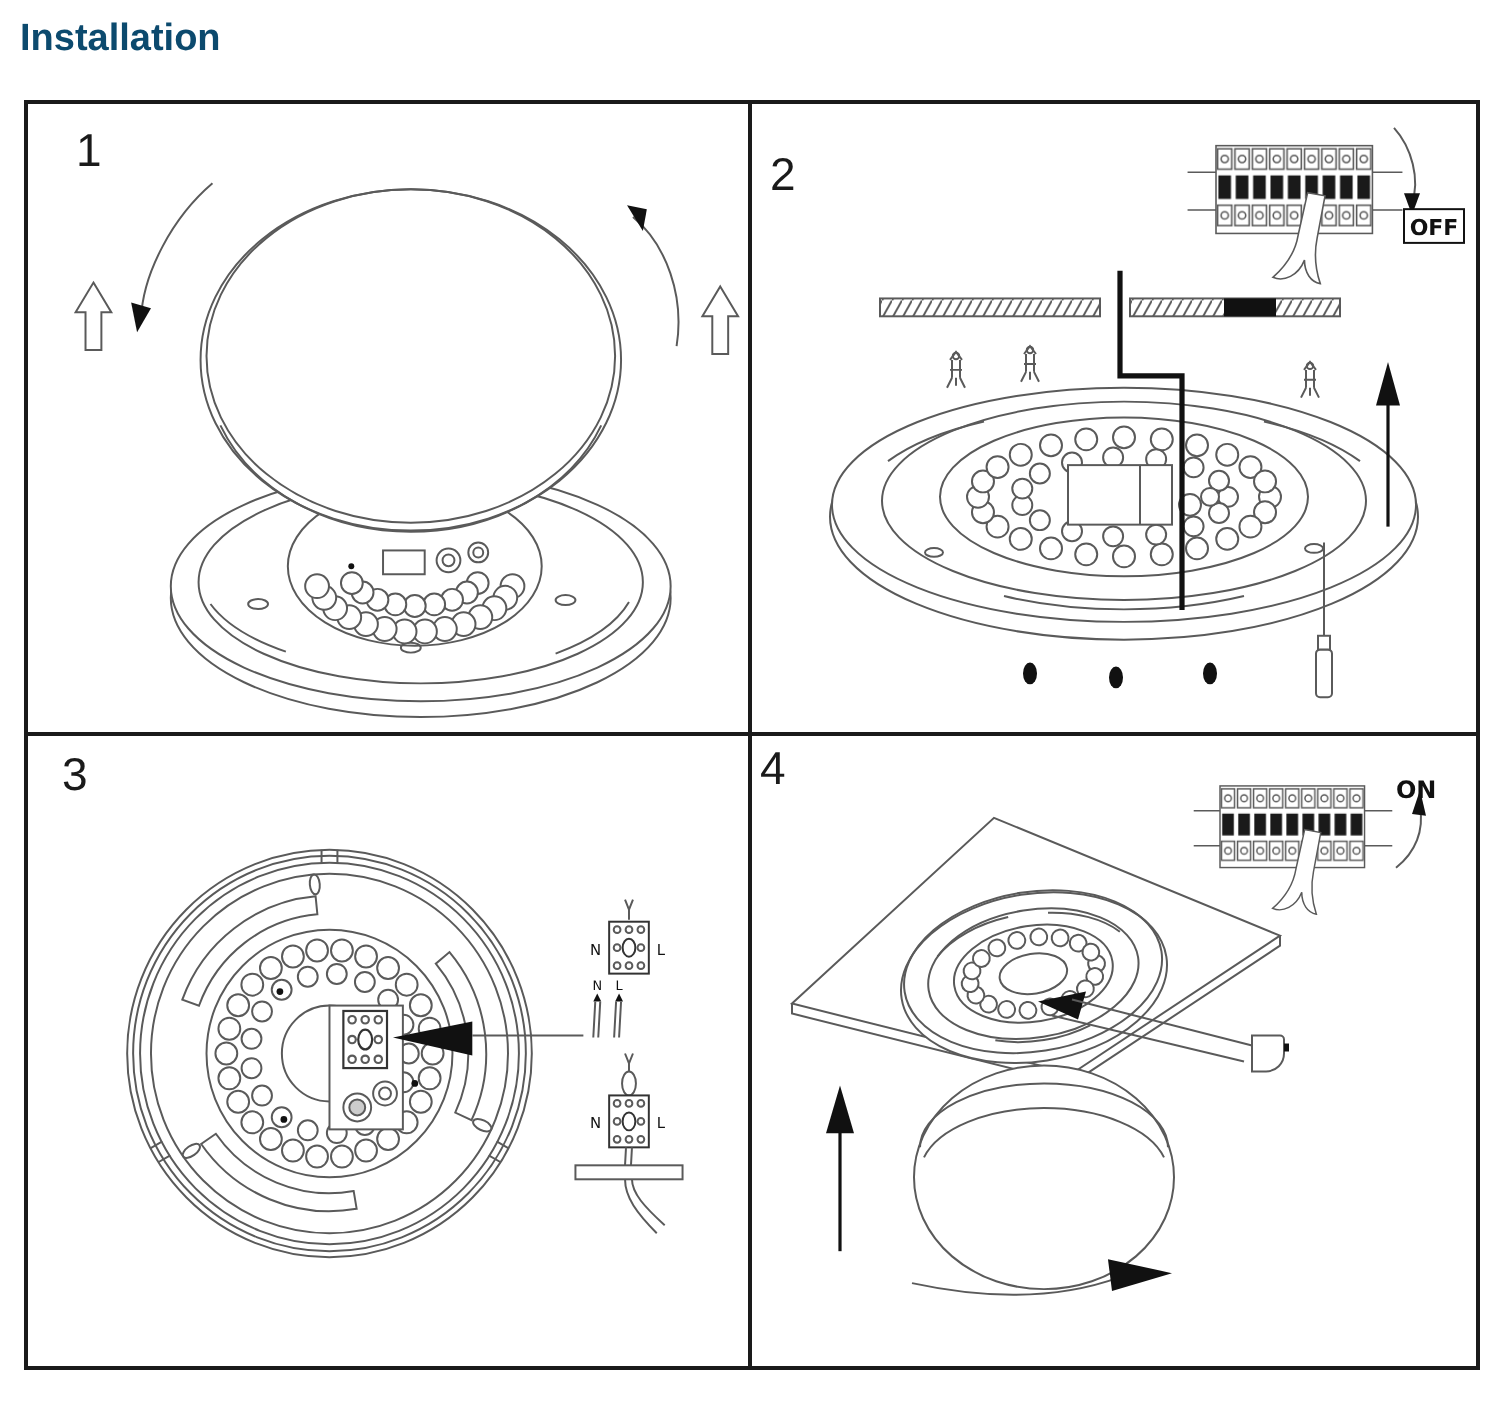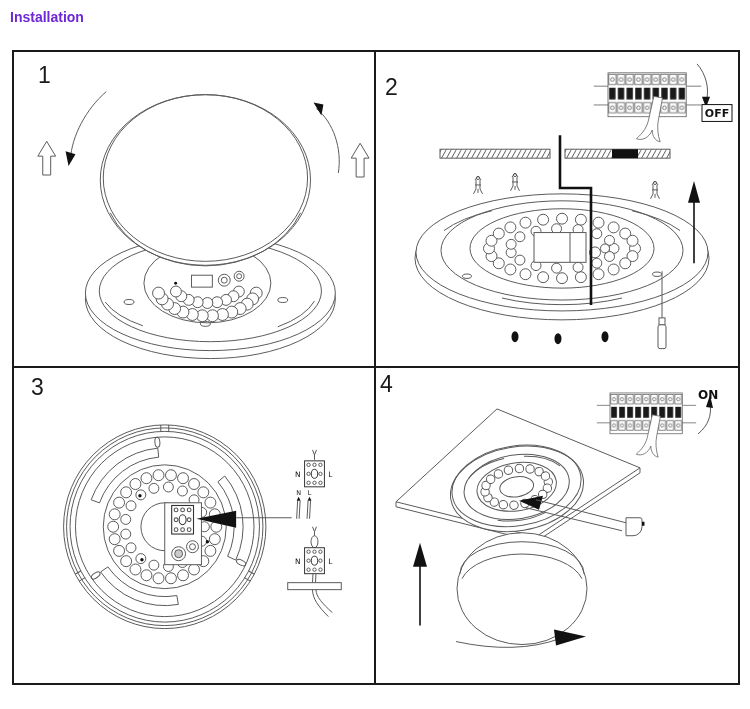--- a/index.html
+++ b/index.html
@@ -1,18 +1,18 @@
 <!DOCTYPE html>
 <html><head>
 <meta charset="utf-8">
 <style>
   html,body{margin:0;padding:0}
   body{width:750px;height:709px;background:#fff;position:relative;
        font-family:"Liberation Sans",sans-serif;overflow:hidden}
-  .title{position:absolute;left:10px;top:9px;font-size:14px;font-weight:bold;color:#6d28d9}
+  .title{position:absolute;left:10px;top:9px;font-size:19px;font-weight:bold;color:#0c4a6e}
   .grid{position:absolute;left:12px;top:50px;width:724px;height:631px;
         border:2px solid #1a1a1a;display:grid;
         grid-template-columns:1fr 1fr;grid-template-rows:1fr 1fr;background:#fff}
   .cell{position:relative;overflow:hidden}
   .c1{border-right:2px solid #1a1a1a;border-bottom:2px solid #1a1a1a}
   .c2{border-bottom:2px solid #1a1a1a}
   .c3{border-right:2px solid #1a1a1a}
   .num{position:absolute;font-size:23px;color:#1a1a1a;z-index:2}
   .n1{left:24px;top:10px}.n2{left:9px;top:22px}.n3{left:17px;top:6px}.n4{left:4px;top:3px}
   svg.panel{display:block;width:100%;height:100%}

